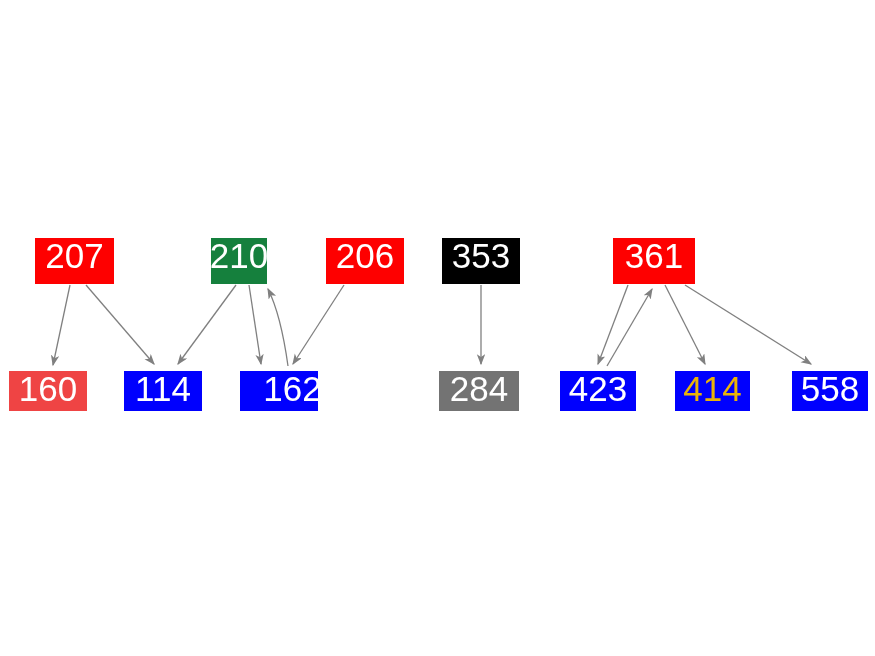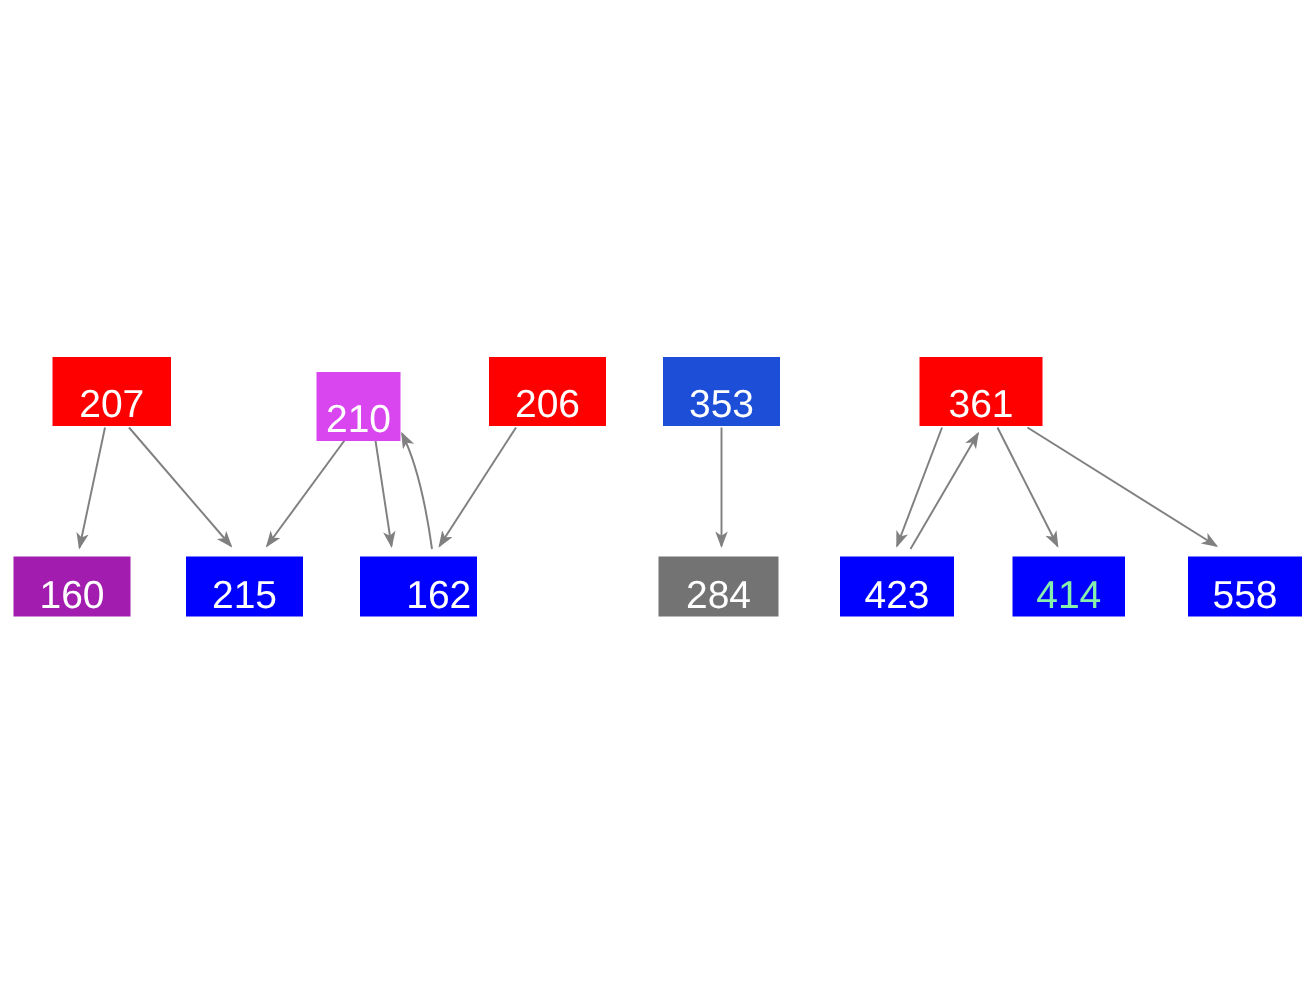--- a/index.html
+++ b/index.html
@@ -20,24 +20,24 @@
   #edge-layer {
     position: absolute;
     left: 0;
     top: 0;
     width: 875px;
     height: 656px;
   }
   .node {
     position: absolute;
     display: flex;
-    align-items: flex-end;
+    align-items: flex-start;
     justify-content: center;
     color: #ffffff;
-    font-size: 26px;
+    font-size: 35px;
     line-height: 1;
     letter-spacing: 0px;
     box-sizing: border-box;
     user-select: none;
   }
   .node-label {
     display: block;
     padding-bottom: 2px;
   }
 </style>
@@ -64,48 +64,48 @@
         <path d="M 607,366 L 652,289" fill="none" stroke="#808080" stroke-width="1.3" marker-end="url(#arrowhead)"></path>
         <path d="M 665,285 L 705,364" fill="none" stroke="#808080" stroke-width="1.3" marker-end="url(#arrowhead)"></path>
         <path d="M 685,285 L 811,364" fill="none" stroke="#808080" stroke-width="1.3" marker-end="url(#arrowhead)"></path>
       </g>
   </svg>
 
   <div id="nodes-group">
       <div class="node" style="left: 35px; top: 238px; width: 79px; height: 46px; background: rgb(254, 0, 0); color: rgb(255, 255, 255);">
         <span class="node-label">207</span>
       </div>
-      <div class="node" style="left: 211px; top: 248px; width: 56px; height: 46px; background: #d946ef; color: rgb(255, 255, 255);">
+      <div class="node" style="left: 211px; top: 238px; width: 56px; height: 46px; background: #15803d; color: rgb(255, 255, 255);">
         <span class="node-label">210</span>
       </div>
       <div class="node" style="left: 326px; top: 238px; width: 78px; height: 46px; background: rgb(254, 0, 0); color: rgb(255, 255, 255);">
         <span class="node-label">206</span>
       </div>
-      <div class="node" style="left: 442px; top: 238px; width: 78px; height: 46px; background: #1d4ed8; color: rgb(255, 255, 255);">
+      <div class="node" style="left: 442px; top: 238px; width: 78px; height: 46px; background: #000000; color: rgb(255, 255, 255);">
         <span class="node-label">353</span>
       </div>
       <div class="node" style="left: 613px; top: 238px; width: 82px; height: 46px; background: rgb(254, 0, 0); color: rgb(255, 255, 255);">
         <span class="node-label">361</span>
       </div>
-      <div class="node" style="left: 9px; top: 371px; width: 78px; height: 40px; background: #a21caf; color: rgb(255, 255, 255);">
+      <div class="node" style="left: 9px; top: 371px; width: 78px; height: 40px; background: #ef4444; color: rgb(255, 255, 255);">
         <span class="node-label">160</span>
       </div>
       <div class="node" style="left: 124px; top: 371px; width: 78px; height: 40px; background: rgb(0, 0, 254); color: rgb(255, 255, 255);">
-        <span class="node-label">215</span>
+        <span class="node-label">114</span>
       </div>
       <div class="node" style="left: 240px; top: 371px; width: 78px; height: 40px; background: rgb(0, 0, 254); color: rgb(255, 255, 255); padding-left: 27px;">
         <span class="node-label">162</span>
       </div>
       <div class="node" style="left: 439px; top: 371px; width: 80px; height: 40px; background: #737373; color: rgb(255, 255, 255);">
         <span class="node-label">284</span>
       </div>
       <div class="node" style="left: 560px; top: 371px; width: 76px; height: 40px; background: rgb(0, 0, 254); color: rgb(255, 255, 255);">
         <span class="node-label">423</span>
       </div>
-      <div class="node" style="left: 675px; top: 371px; width: 75px; height: 40px; background: rgb(0, 0, 254); color: #86efac;">
+      <div class="node" style="left: 675px; top: 371px; width: 75px; height: 40px; background: rgb(0, 0, 254); color: #eab308;">
         <span class="node-label">414</span>
       </div>
       <div class="node" style="left: 792px; top: 371px; width: 76px; height: 40px; background: rgb(0, 0, 254); color: rgb(255, 255, 255);">
         <span class="node-label">558</span>
       </div>
     </div>
 
 </div>
 
 </body></html>

